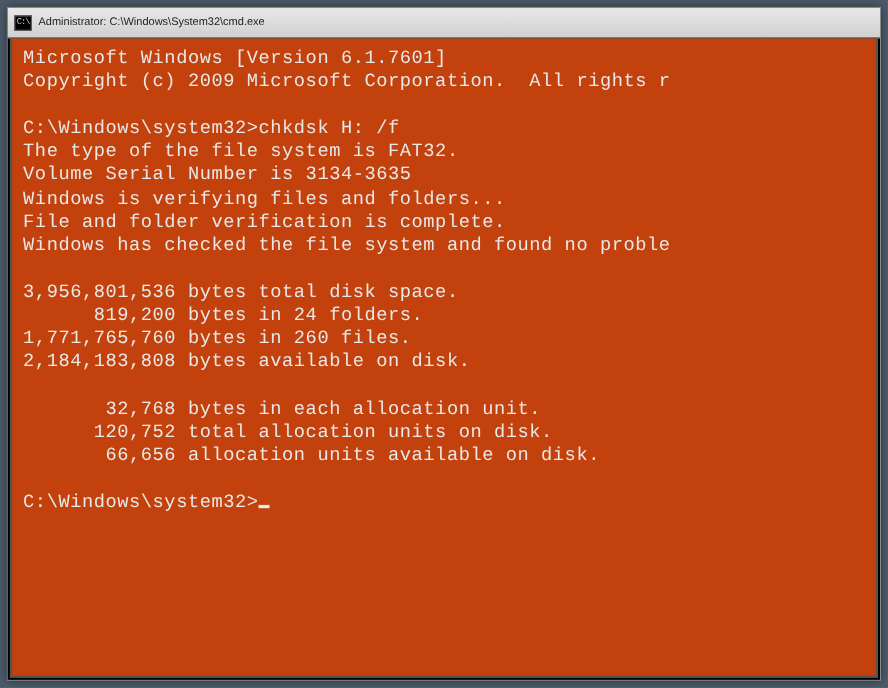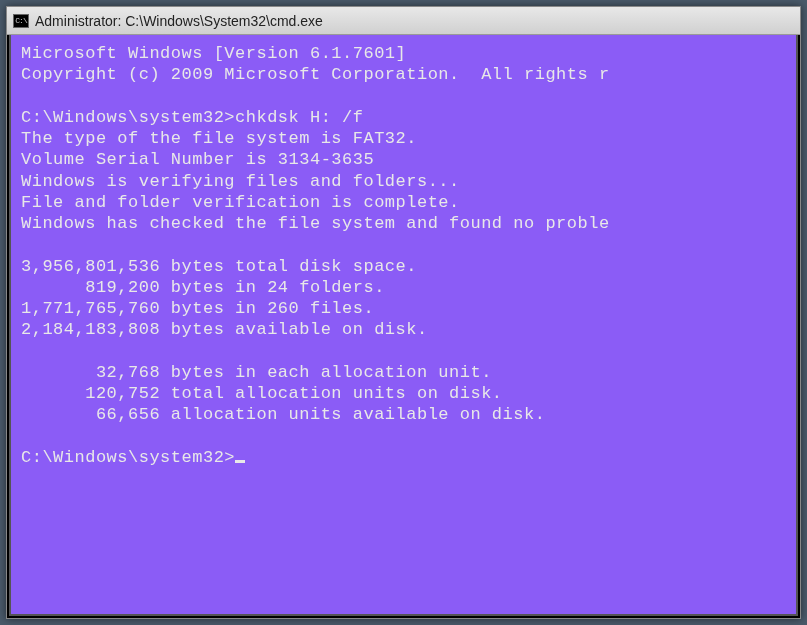--- a/index.html
+++ b/index.html
@@ -41,26 +41,26 @@
       align-items: center;
       justify-content: center;
       font-size: 8px;
       color: #ccc;
       font-family: 'Courier New', monospace;
       letter-spacing: -1px;
     }
     .titlebar-text {
       color: #222;
       font-family: 'Segoe UI', Tahoma, sans-serif;
-      font-size: 14px;
+      font-size: 10px;
       white-space: nowrap;
     }
     .terminal {
       flex: 1;
-      background: #8b5cf6;
+      background: #c2410c;
       padding: 8px 10px;
       color: #e8e8e8;
       font-family: 'Consolas', 'Lucida Console', 'Courier New', monospace;
       font-size: 17px;
       line-height: 1.25;
       letter-spacing: 0.5px;
       white-space: pre;
       overflow: hidden;
       border: 2px solid #555;
       border-top: none;

